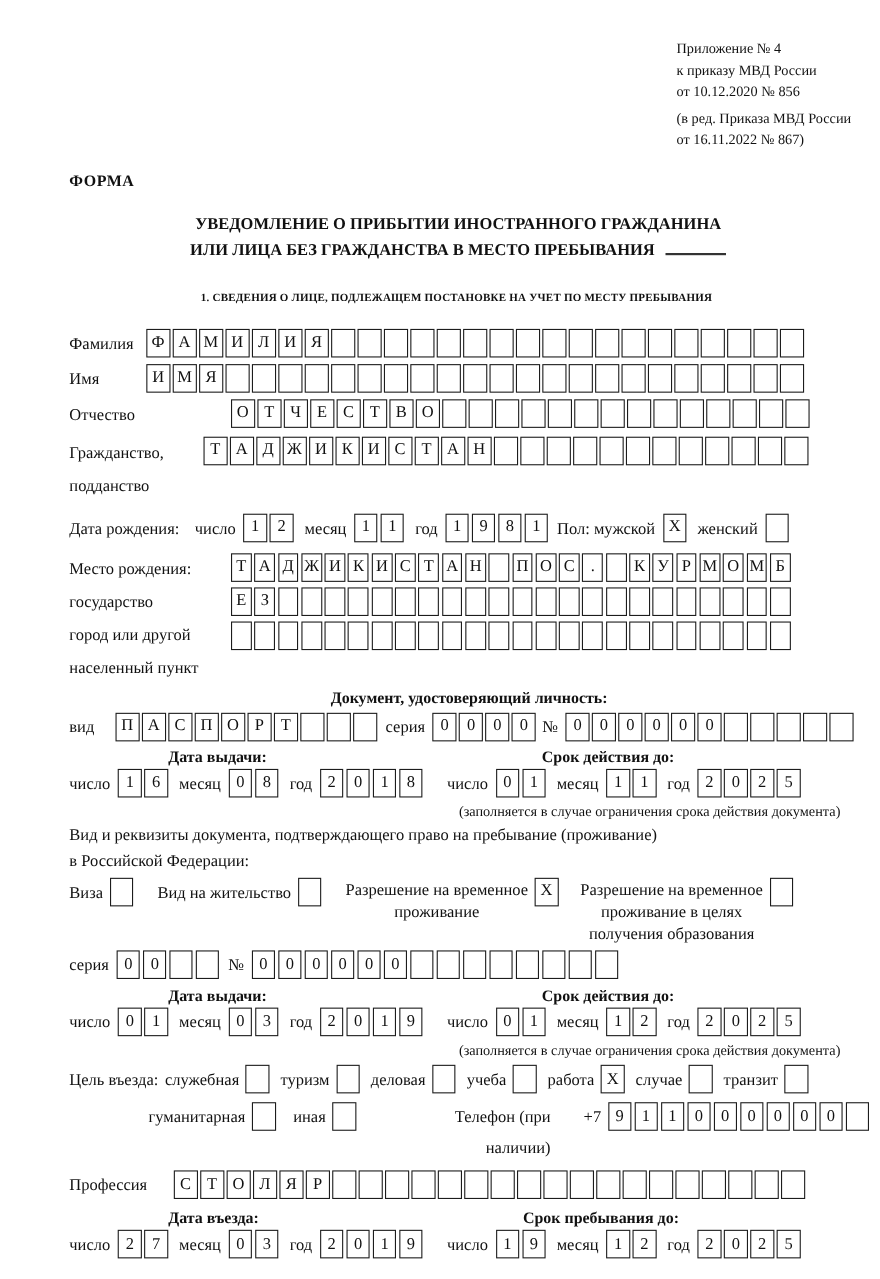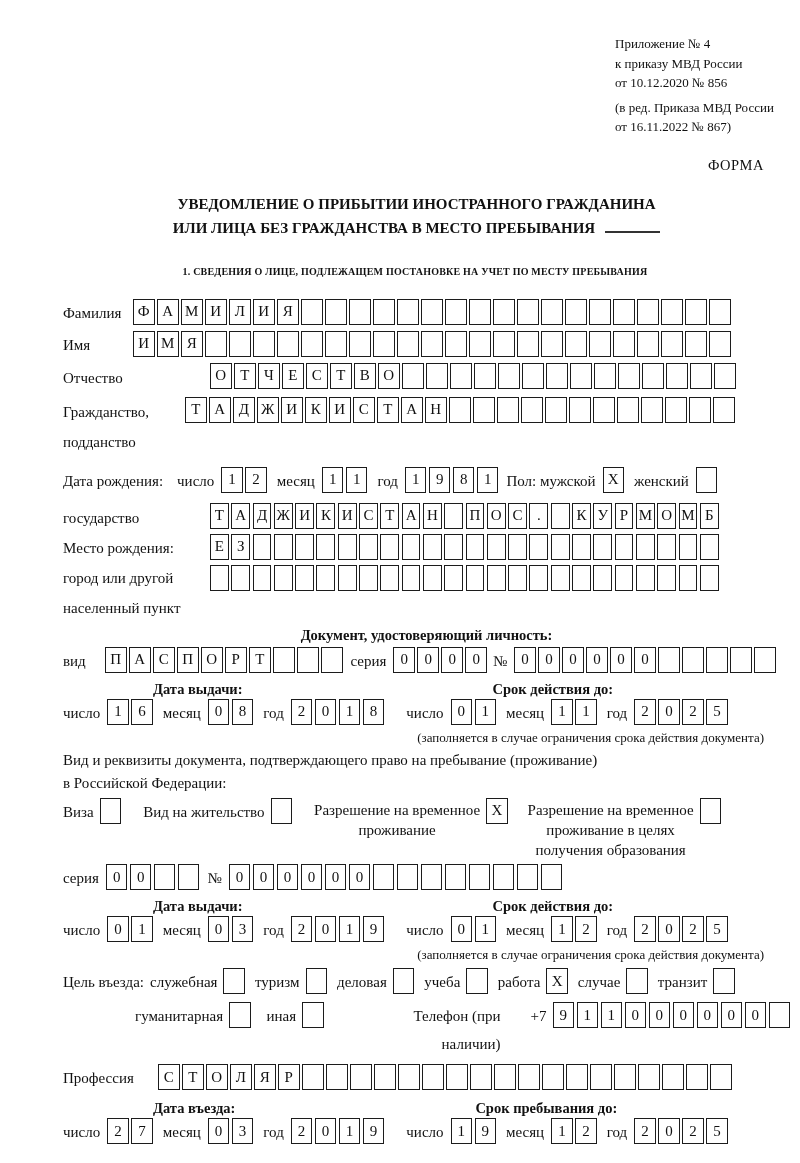--- a/index.html
+++ b/index.html
@@ -1,21 +1,21 @@
 <!DOCTYPE html>
 <html><head>
 <meta charset="utf-8">
 <style>
   html,body { margin:0; padding:0; background:#ffffff; }
   body { width:800px; height:1163px; font-family:"Liberation Serif", serif; color:#111; position:relative; overflow:hidden; }
   .page { box-sizing:border-box; width:800px; height:1163px; padding:34px 10px 0 63px; }
 
   .appendix { margin-left:552px; width:200px; font-size:13px; line-height:1.5; }
   .appendix .blk2 { margin-top:5px; }
-  .forma { text-align:right; font-weight:normal; font-size:14.5px; margin-top:20px; padding-right:26px; letter-spacing:.5px; }
+  .forma { text-align:left; font-weight:bold; font-size:14.5px; margin-top:20px; padding-right:26px; letter-spacing:.5px; }
 
   .title { text-align:center; font-weight:bold; font-size:15px; line-height:1.6; margin-top:18px; margin-left:-20px; }
   .title-underline { display:inline-block; width:55px; border-bottom:2px solid #333; height:14px; margin-left:10px; }
 
   .sec-heading { font-weight:bold; font-size:10px; margin-top:26px; margin-left:-23px; text-align:center; letter-spacing:.2px; }
 
   .row { display:flex; align-items:flex-start; margin-top:4px; }
   .lbl { font-size:15px; line-height:28px; flex:none; }
   .lbl-multi { font-size:15px; line-height:30px; flex:none; }
   .lbl-multi div { line-height:30px; }
@@ -207,22 +207,22 @@
         <div class="cell">X</div>
       </div>
     <div class="dlabel dgap">женский</div>
     <div class="cells">
         <div class="cell"></div>
       </div>
   </div>
 
   <div class="row" style="margin-top:8px;">
     <div class="lbl-multi w147">
+      <div>Место рождения:</div>
       <div>государство</div>
-      <div>Место рождения:</div>
       <div>город или другой</div>
       <div>населенный пункт</div>
     </div>
     <div class="stack tight">
       <div class="cells">
           <div class="cell">Т</div>
           <div class="cell">А</div>
           <div class="cell">Д</div>
           <div class="cell">Ж</div>
           <div class="cell">И</div>
@@ -296,21 +296,21 @@
           <div class="cell"></div>
           <div class="cell"></div>
           <div class="cell"></div>
           <div class="cell"></div>
         </div>
     </div>
   </div>
 
   <div class="center-b" style="margin-top:4px;">Документ, удостоверяющий личность:</div>
 
-  <div class="row" style="margin-top:3px;">
+  <div class="row" style="margin-top:3px;align-items:center;">
     <div class="lbl w42">вид</div>
     <div class="cells">
         <div class="cell">П</div>
         <div class="cell">А</div>
         <div class="cell">С</div>
         <div class="cell">П</div>
         <div class="cell">О</div>
         <div class="cell">Р</div>
         <div class="cell">Т</div>
         <div class="cell"></div>

